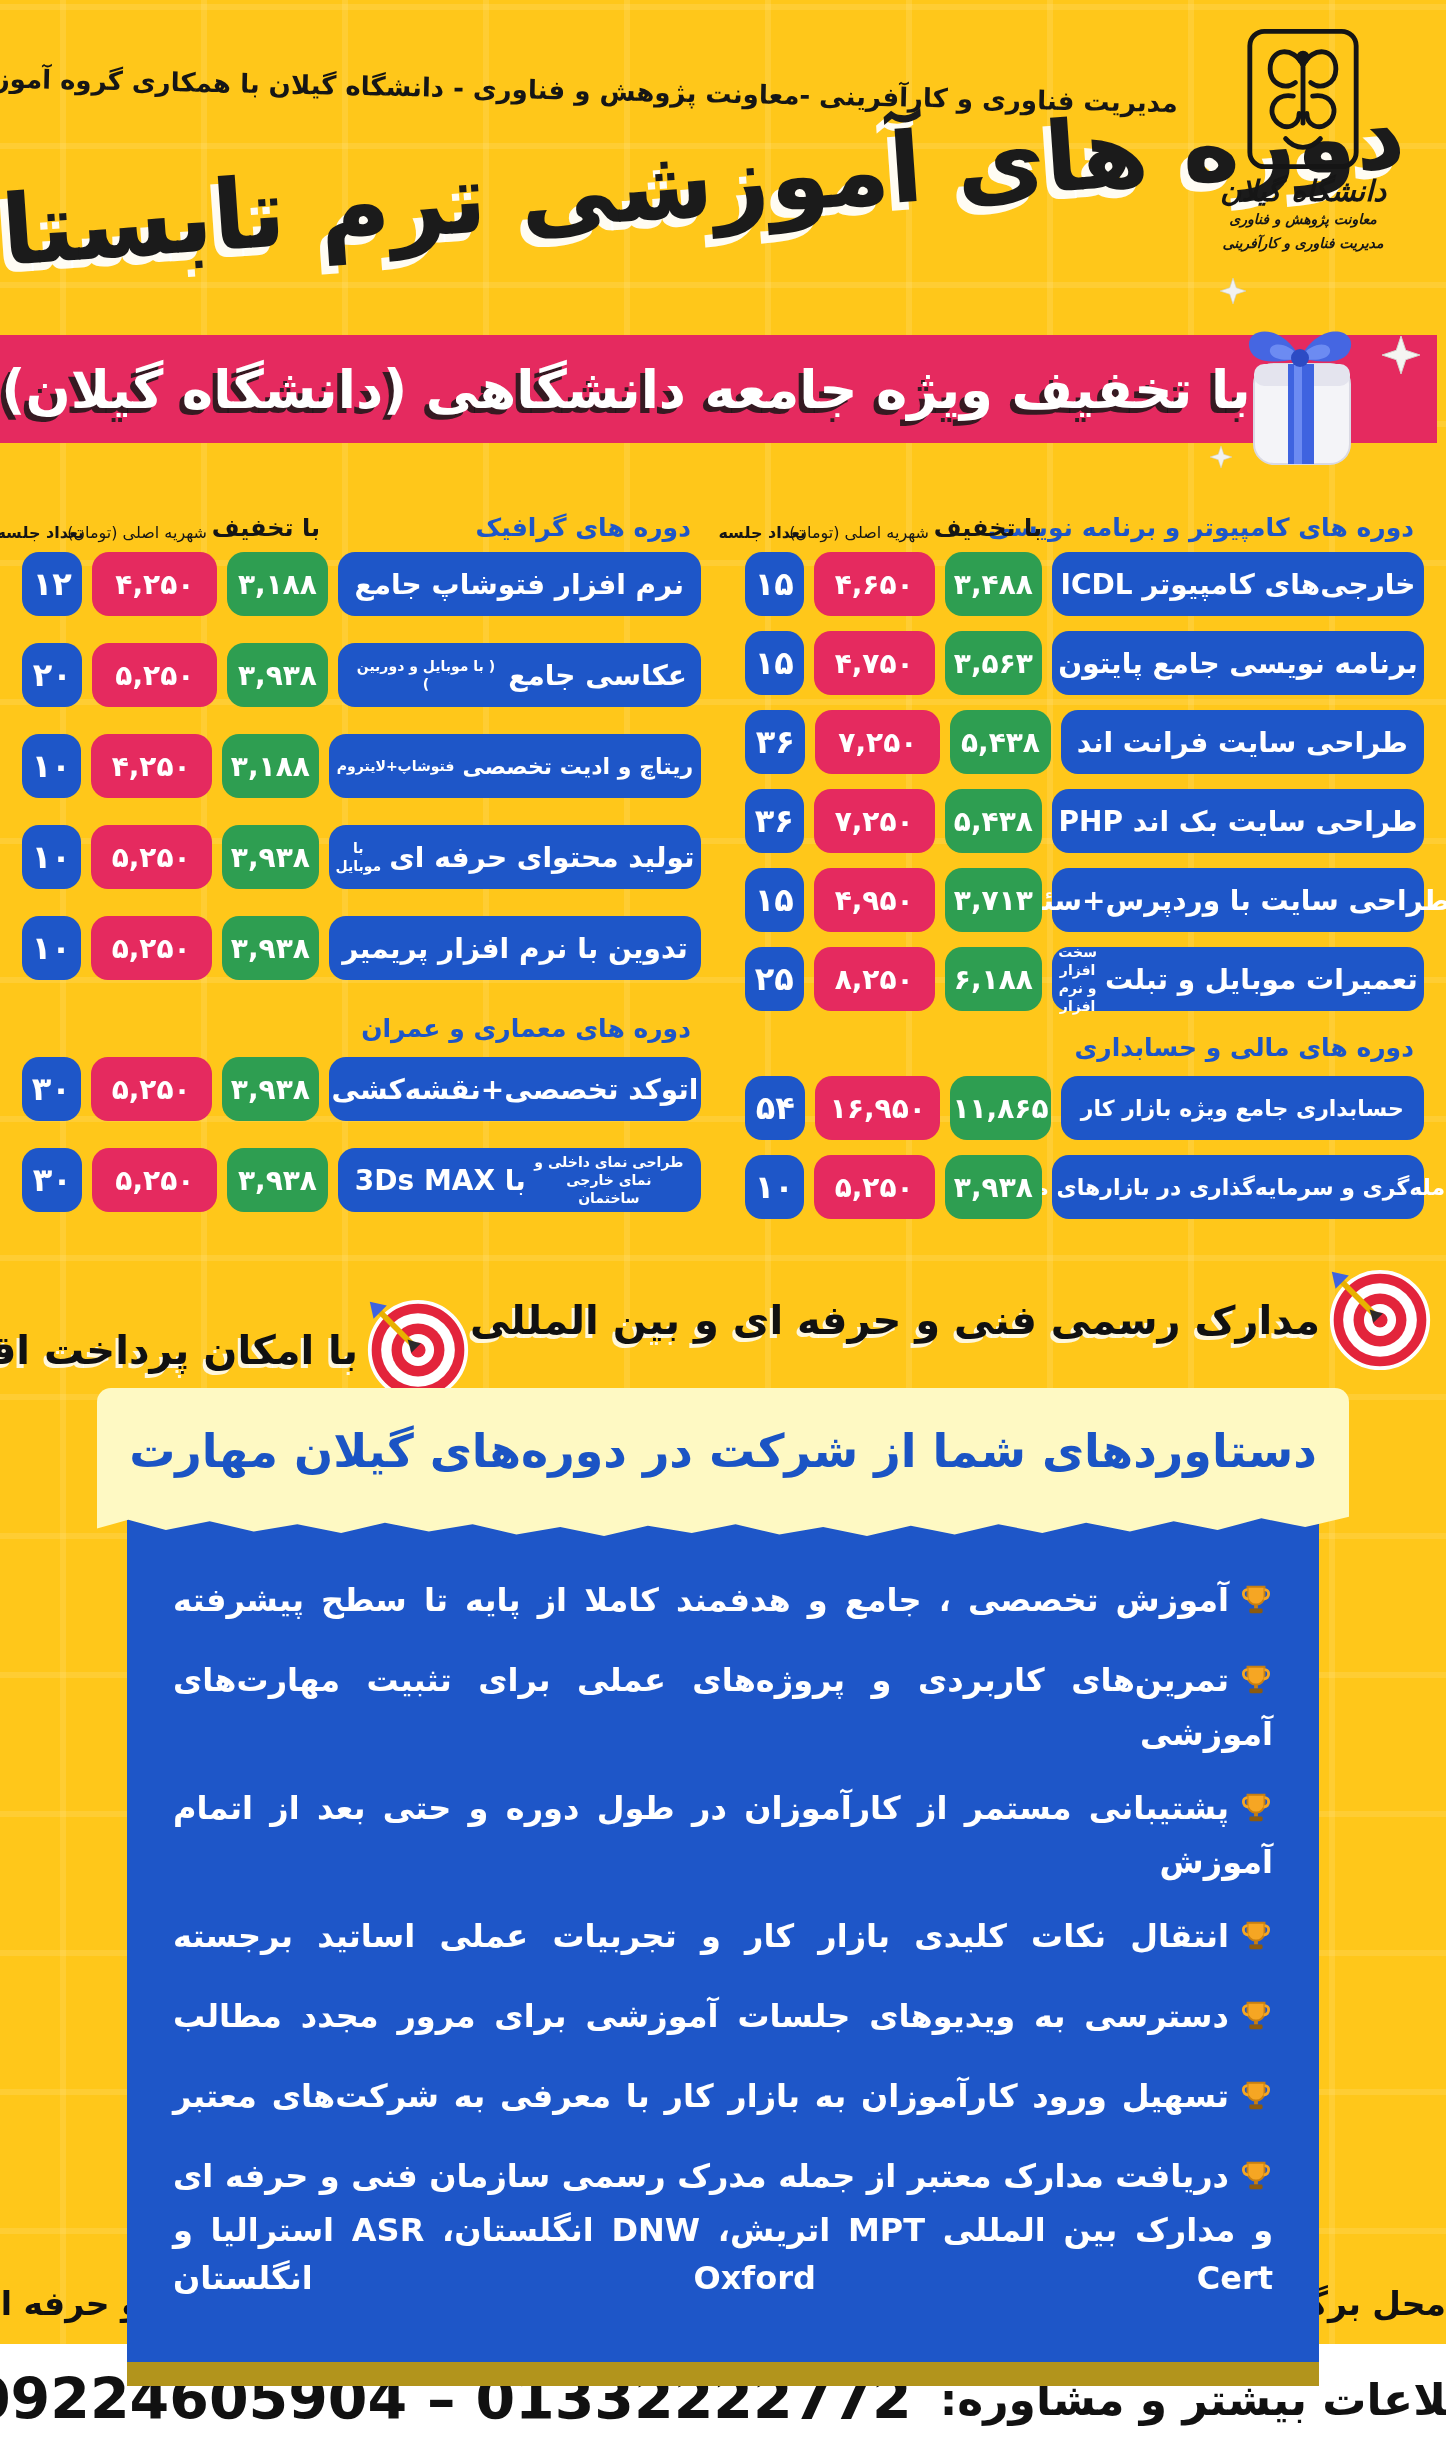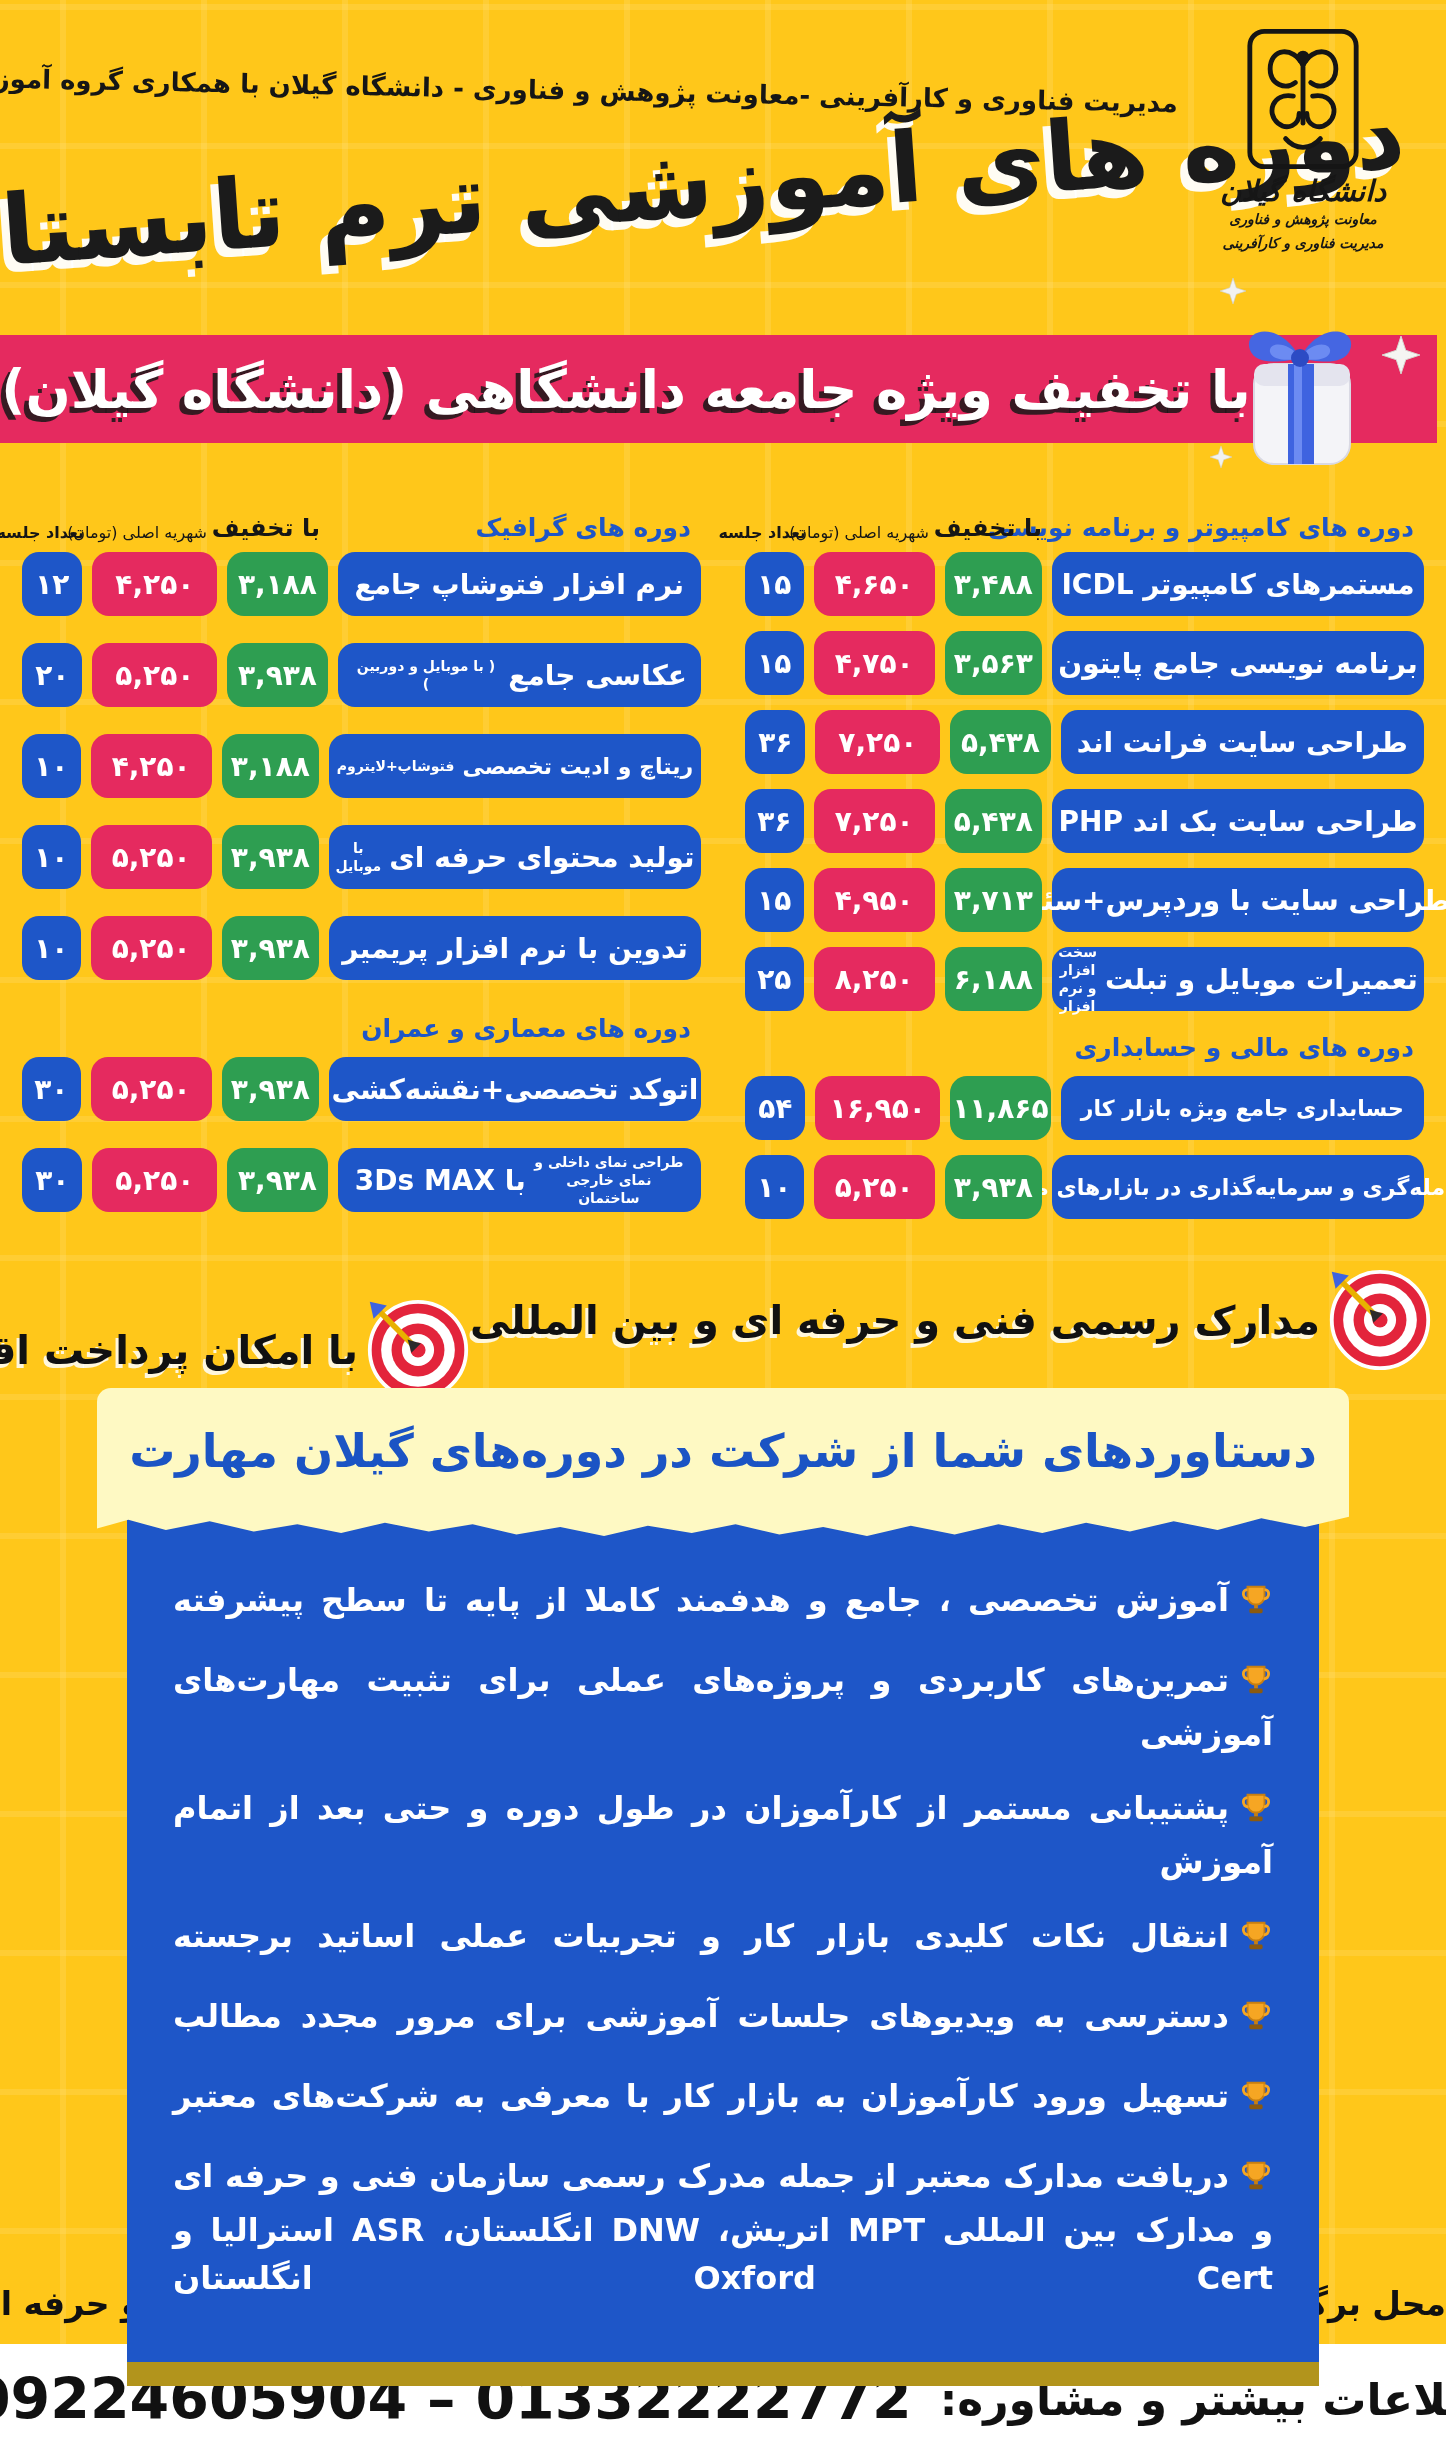--- a/index.html
+++ b/index.html
@@ -47,21 +47,21 @@
   .h-orig{width:113px;color:var(--ink);font-weight:normal;font-size:16px;text-align:center;white-space:nowrap}
   .h-sess{width:62px;color:var(--ink);font-weight:bold;font-size:16px;text-align:center;white-space:nowrap}
   .pill{height:64px;border-radius:17px;color:#fff;font-weight:bold;display:flex;
     align-items:center;justify-content:center}
   .pill.name{width:372px;background:var(--blue);font-size:28px;gap:8px;padding:0 14px;text-align:center}
   .pill.name .main{white-space:nowrap}
   .pill.name.small .main{font-size:22px}
   .pill.name .sub{font-size:14px;line-height:1.3;white-space:normal;max-width:150px}
   .pill.disc{width:103px;background:var(--green);font-size:28px}
   .pill.orig{width:128px;background:var(--pink);font-size:28px}
-  .pill.sess{width:62px;background:var(--blue);font-size:28px}
+  .pill.sess{width:62px;background:var(--blue);font-size:32px}
   
   .badges{position:absolute;top:1268px;left:0;right:0;display:flex;direction:rtl;
     justify-content:space-between;align-items:flex-start;padding:0 14px}
   .badge{display:flex;direction:rtl;align-items:center;gap:8px;font-size:40px;font-weight:900;
     color:#111;text-shadow:-3px 4px 0 rgba(255,255,255,.85);white-space:nowrap}
   .badge.installments{margin-top:30px;margin-left:26px}
   
   .achv{position:absolute;top:1388px;left:0;right:0}
   .white-box{width:1252px;margin:0 auto;background:#fef9c3;border-radius:14px 14px 0 0;
     padding:36px 20px 58px;position:relative;z-index:2;
@@ -137,21 +137,21 @@
   <div class="tables">
     <section class="col col-right" id="table-right">
         <div class="t-row t-head">
           <div class="h-name">دوره های کامپیوتر و برنامه نویسی</div>
           <div class="h-disc">با تخفیف</div>
           <div class="h-orig">شهریه اصلی (تومان)</div>
           <div class="h-sess">تعداد جلسه</div>
         </div>
         <div class="t-row">
           <div class="pill name">
-            <span class="main">مستمر‌های کامپیوتر ICDL</span>
+            <span class="main">خارجی‌های کامپیوتر ICDL</span>
           </div>
           <div class="pill disc">۳,۴۸۸</div>
           <div class="pill orig">۴,۶۵۰</div>
           <div class="pill sess">۱۵</div>
         </div>
         <div class="t-row">
           <div class="pill name">
             <span class="main">برنامه نویسی جامع پایتون</span>
           </div>
           <div class="pill disc">۳,۵۶۳</div>

